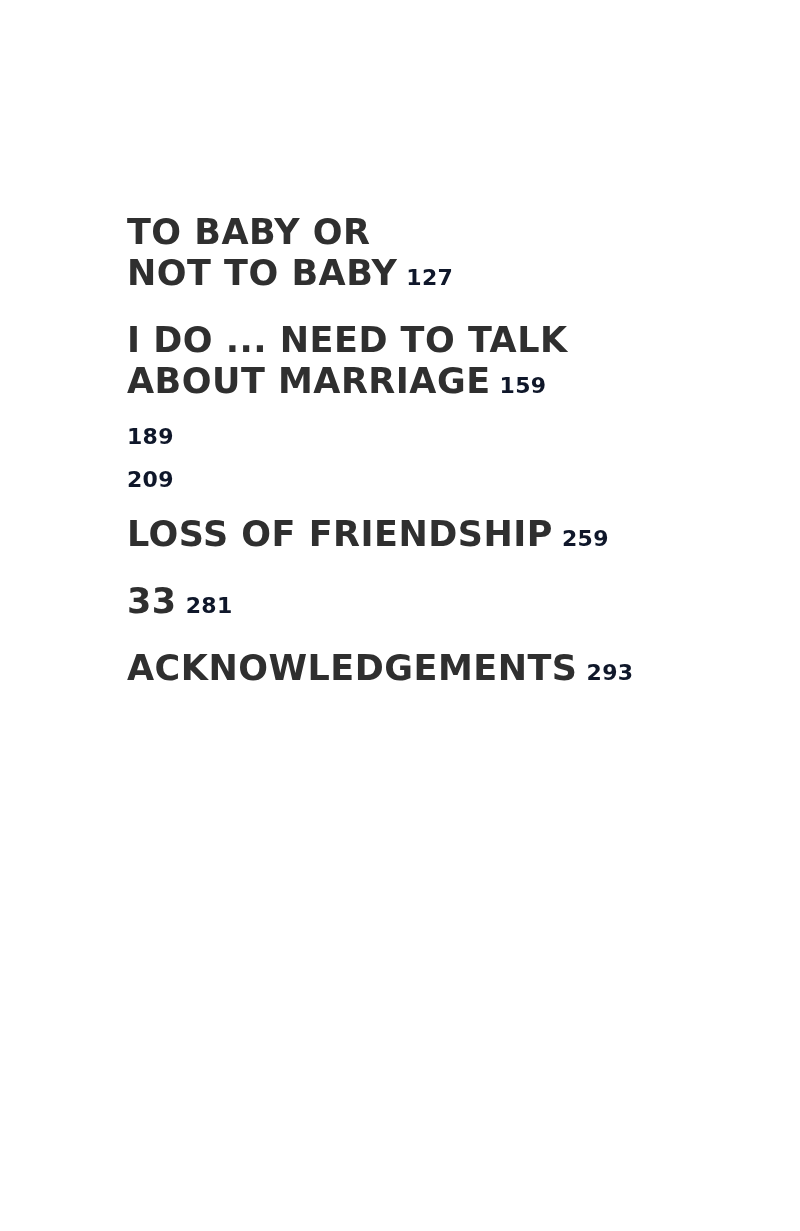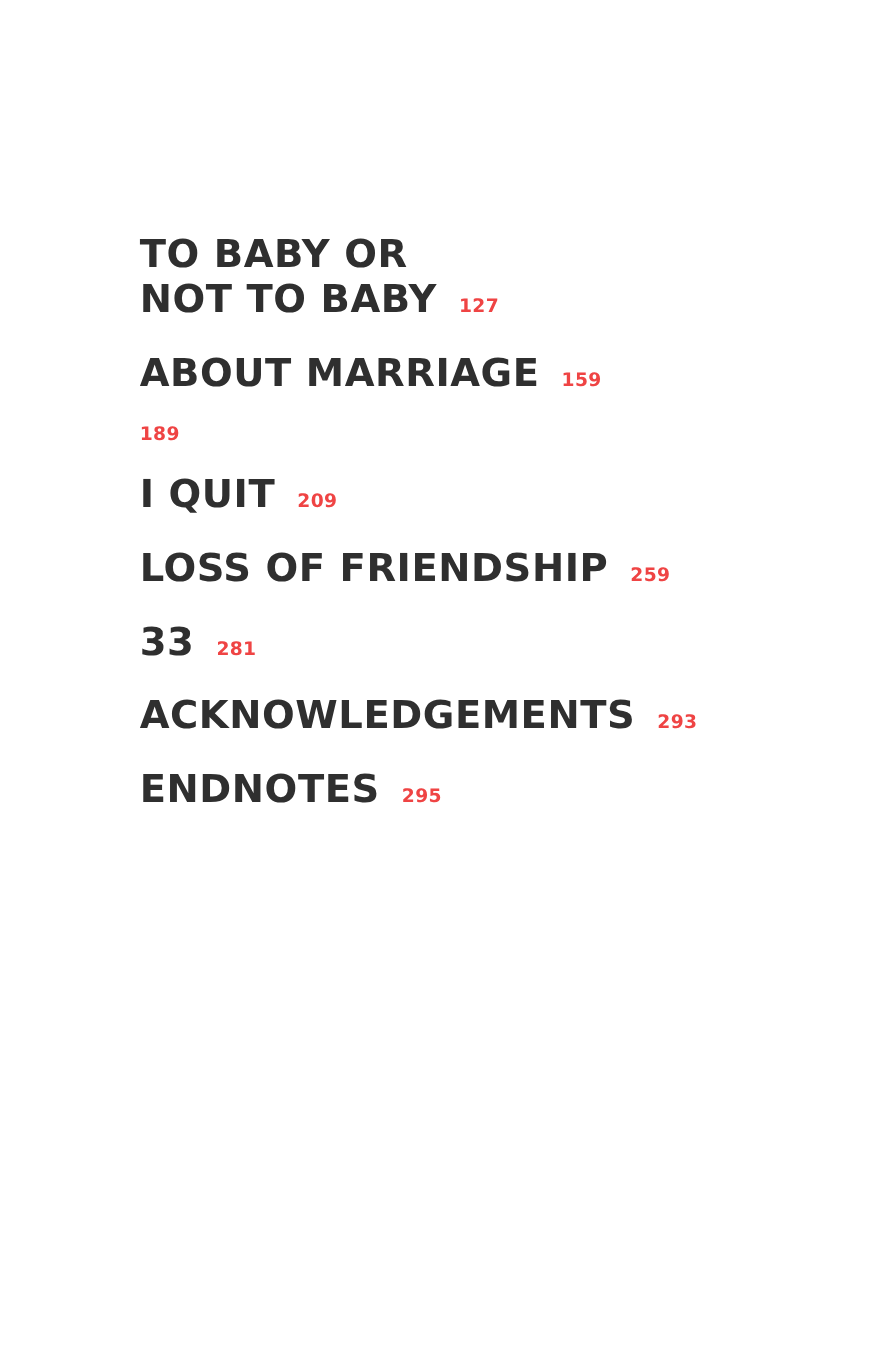--- a/index.html
+++ b/index.html
@@ -38,57 +38,57 @@
     font-size: 35px;
     line-height: 41px;
     letter-spacing: 0.5px;
     color: #2f2f2f;
     text-transform: uppercase;
     white-space: nowrap;
   }
   .entry-last-line {
     display: flex;
     align-items: baseline;
-    gap: 20px;
+    gap: 9px;
   }
   .page-num {
     font-family: "DejaVu Sans", sans-serif;
     font-weight: bold;
-    font-size: 17px;
+    font-size: 22px;
     line-height: 17px;
     letter-spacing: 0.3px;
-    color: #ef4444;
+    color: #0f172a;
   }
 </style>
 </head>
 <body>
 
 <div class="page">
   <div class="toc" id="toc-list">
       <div class="toc-entry">
         <span class="entry-line">TO BABY OR</span>
         <span class="entry-line entry-last-line">
           <span>NOT TO BABY</span>
           <span class="page-num">127</span>
         </span>
       </div>
       <div class="toc-entry">
+        <span class="entry-line">I DO ... NEED TO TALK</span>
         <span class="entry-line entry-last-line">
           <span>ABOUT MARRIAGE</span>
           <span class="page-num">159</span>
         </span>
       </div>
       <div class="toc-entry">
         <span class="entry-line entry-last-line">
           <span class="page-num">189</span>
         </span>
       </div>
       <div class="toc-entry">
         <span class="entry-line entry-last-line">
-          <span>I QUIT</span>
           <span class="page-num">209</span>
         </span>
       </div>
       <div class="toc-entry">
         <span class="entry-line entry-last-line">
           <span>LOSS OF FRIENDSHIP</span>
           <span class="page-num">259</span>
         </span>
       </div>
       <div class="toc-entry">
@@ -96,20 +96,14 @@
           <span>33</span>
           <span class="page-num">281</span>
         </span>
       </div>
       <div class="toc-entry">
         <span class="entry-line entry-last-line">
           <span>ACKNOWLEDGEMENTS</span>
           <span class="page-num">293</span>
         </span>
       </div>
-      <div class="toc-entry">
-        <span class="entry-line entry-last-line">
-          <span>ENDNOTES</span>
-          <span class="page-num">295</span>
-        </span>
-      </div>
     </div>
 </div>
 
 </body></html>

